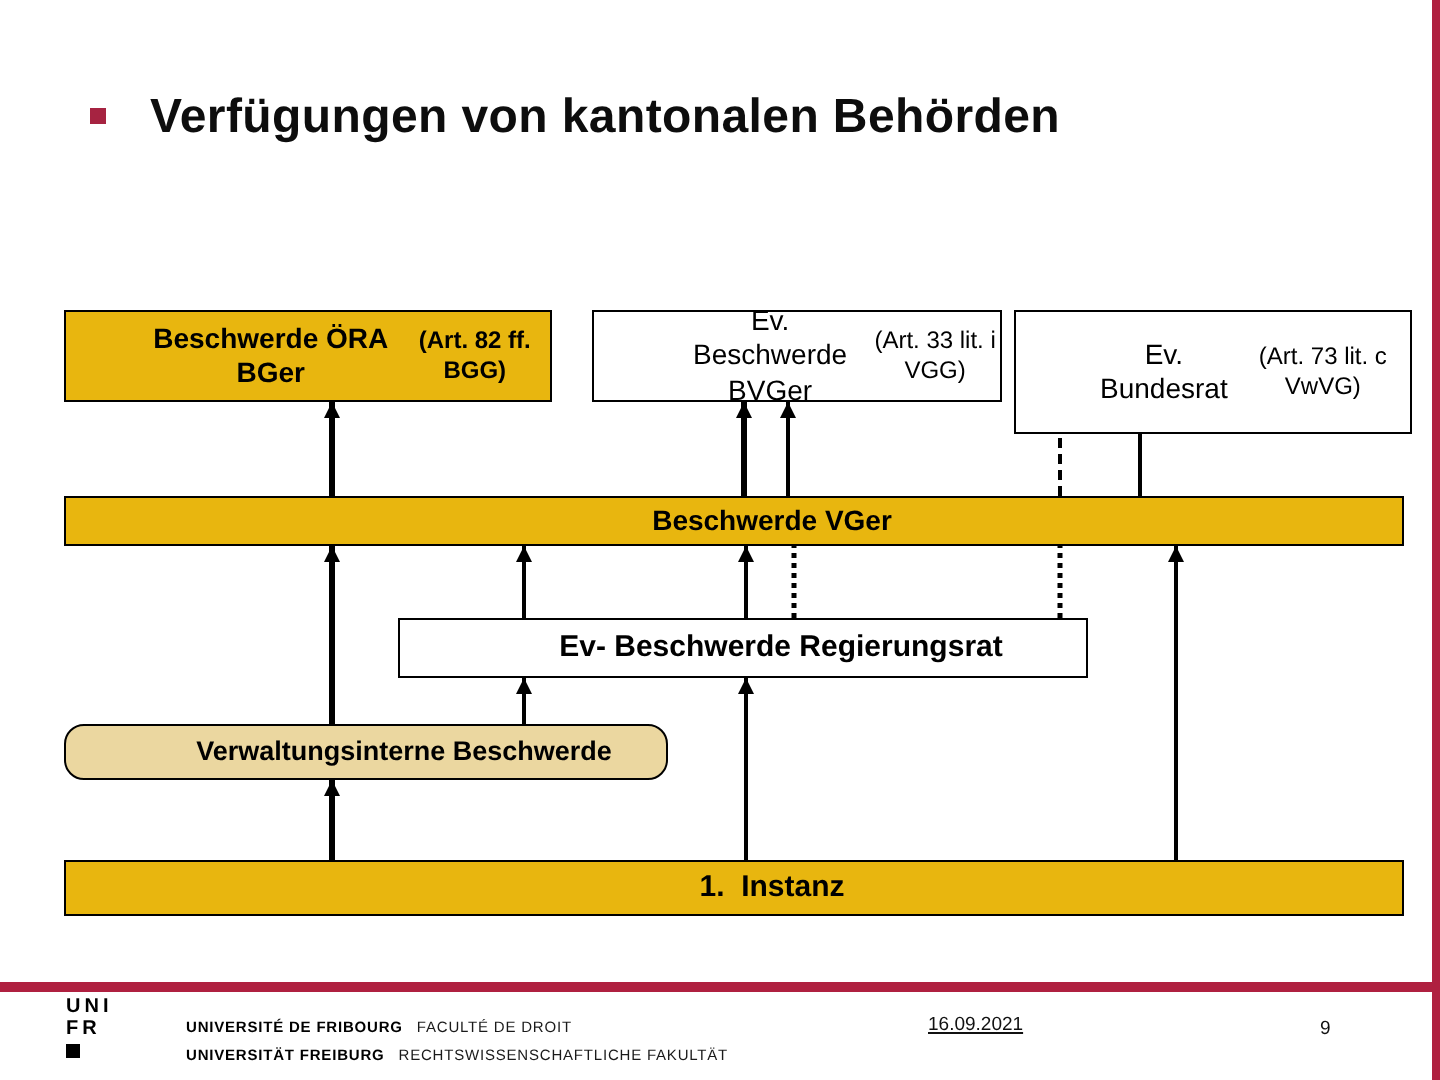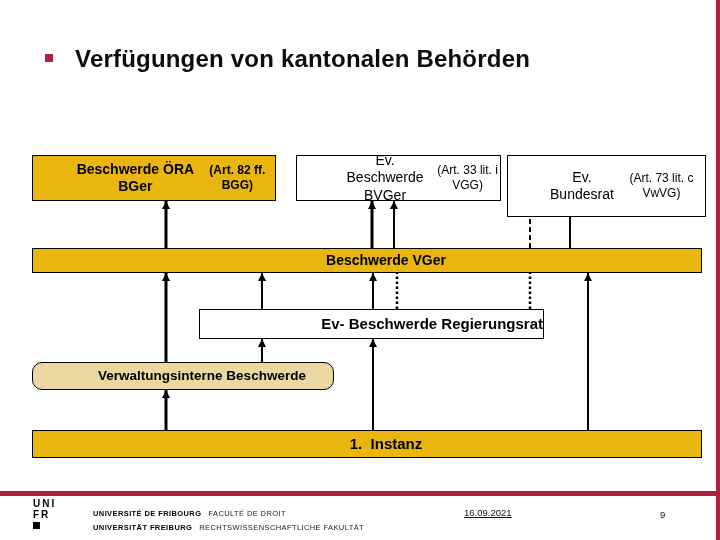--- a/index.html
+++ b/index.html
@@ -22,21 +22,21 @@
   .gold{background:#E8B60F;}
   .tan{background:#EBD7A0;border-radius:10px;}
   .nl{font-size:14px;}
   .ns{font-size:12px;}
   .bold{font-weight:bold;}
   .pre{white-space:pre;}
   #node-bger{left:32px;top:155px;width:244px;height:46px;}
   #node-bvger{left:296px;top:155px;width:205px;height:46px;}
   #node-bundesrat{left:507px;top:155px;width:199px;height:62px;}
   #node-vger{left:32px;top:248px;width:670px;height:25px;}
-  #node-regierungsrat{left:199px;top:309px;width:345px;height:30px;justify-content:flex-end;}
+  #node-regierungsrat{left:199px;top:309px;width:345px;height:30px;}
   #node-regierungsrat .nl{font-size:15px;}
   #node-verwaltungsintern{left:32px;top:362px;width:302px;height:28px;}
   #node-verwaltungsintern .nl{font-size:13.5px;}
   #node-instanz{left:32px;top:430px;width:670px;height:28px;}
   #node-instanz .nl{font-size:15px;}
   #connector-layer{position:absolute;left:0;top:0;width:720px;height:540px;pointer-events:none;}
   
   .red-hline{position:absolute;left:0;top:491px;width:720px;height:5px;background:#AF2040;}
   .red-vline{position:absolute;left:716px;top:0;width:4px;height:540px;background:#AF2040;}
   .unifr-logo{position:absolute;left:33px;top:498px;font-size:10px;font-weight:bold;

